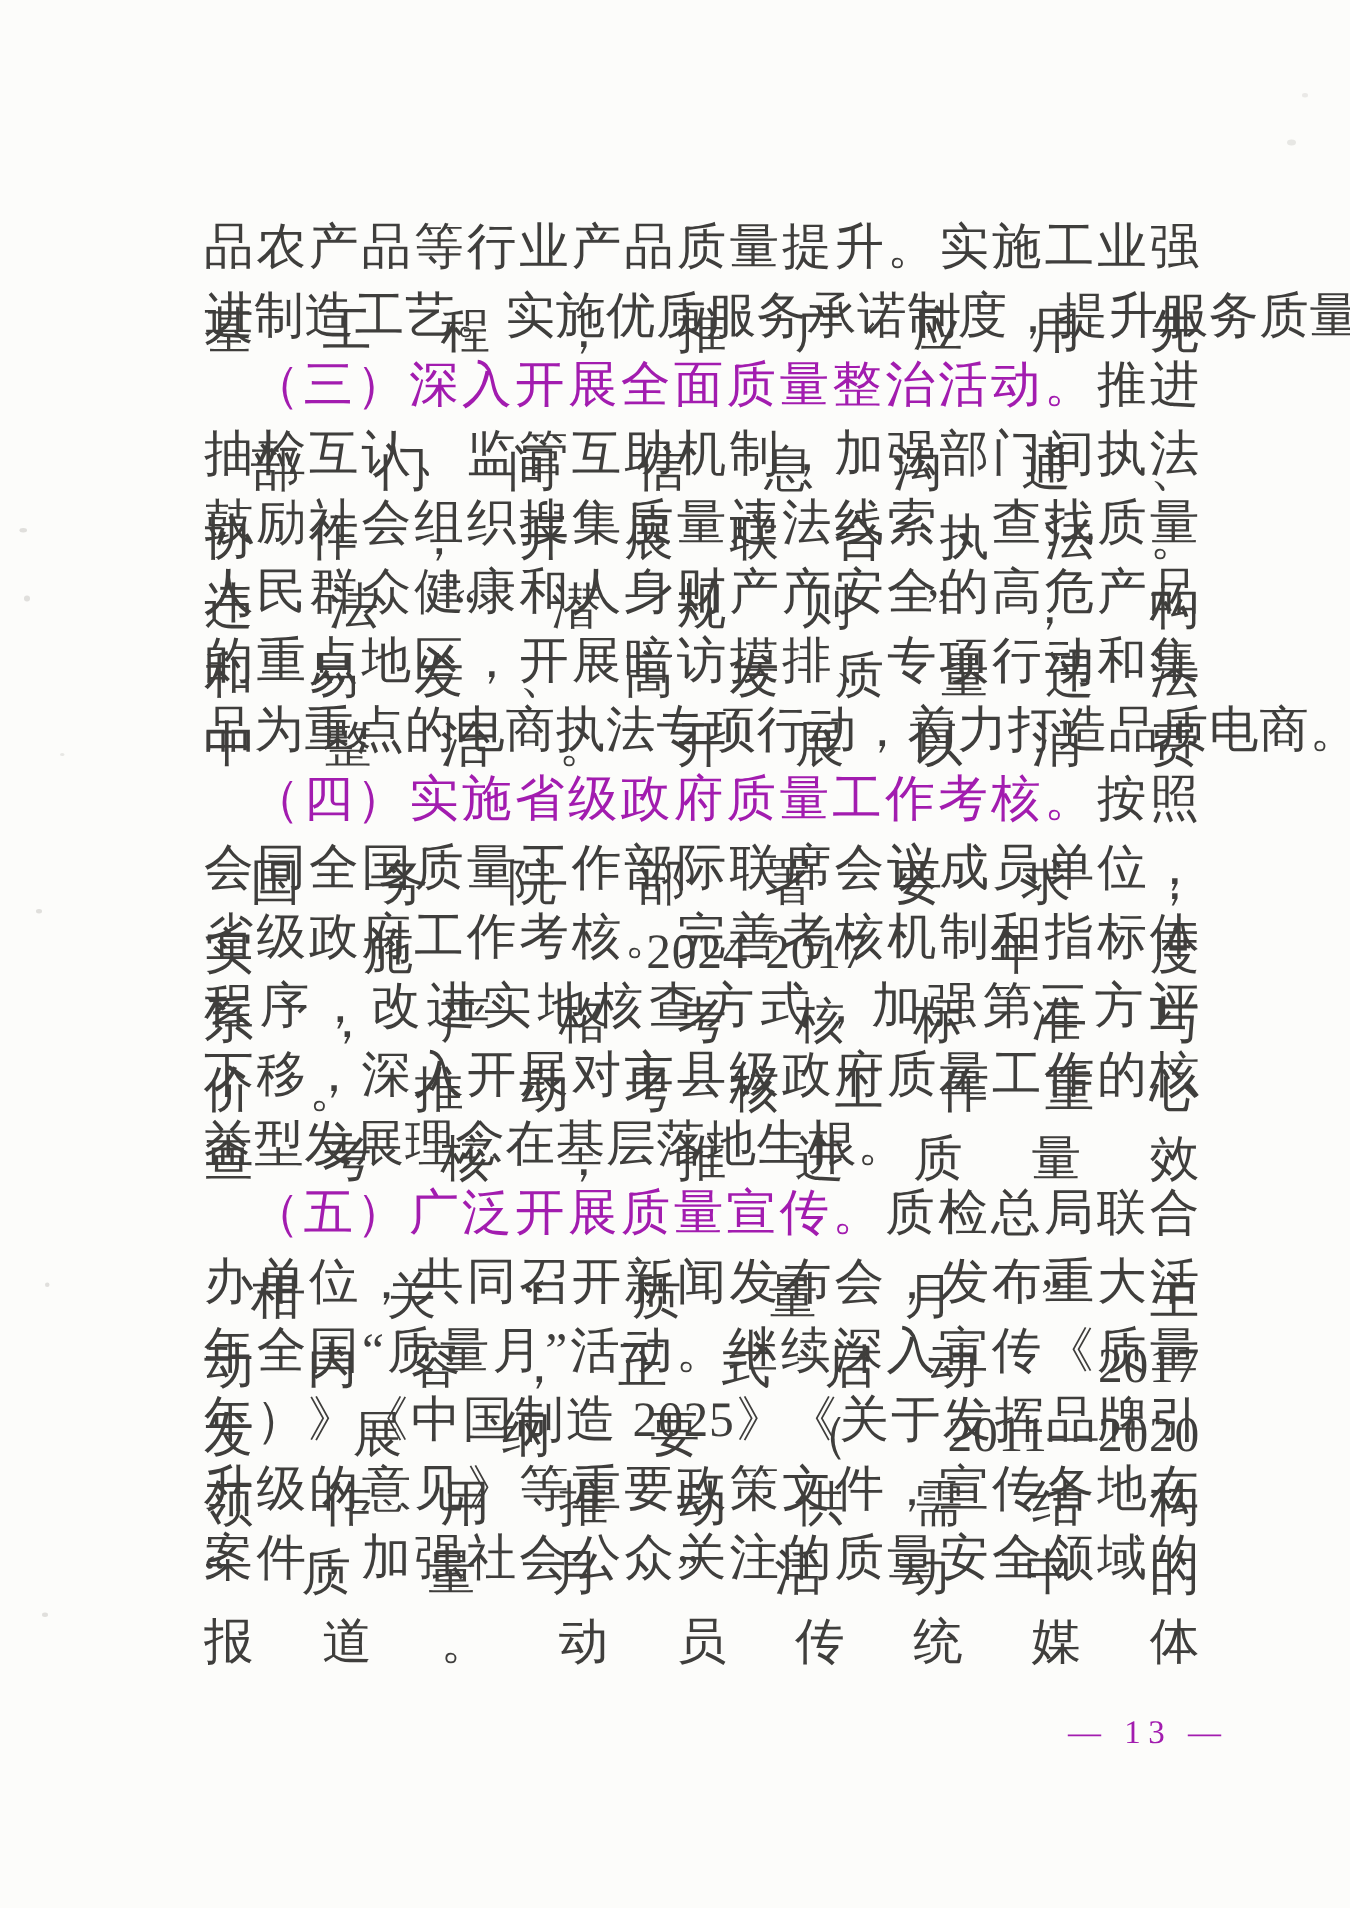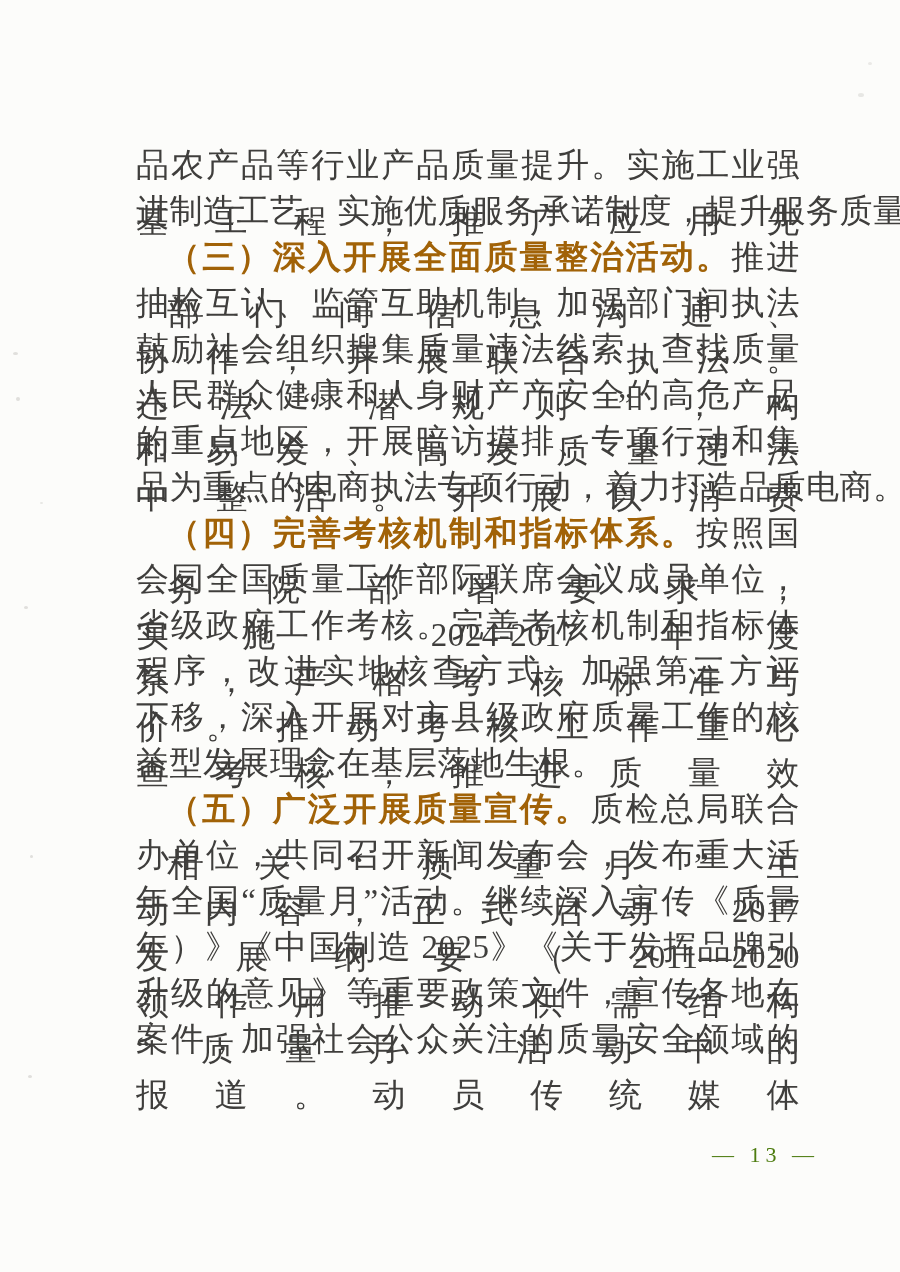--- a/index.html
+++ b/index.html
@@ -33,31 +33,31 @@
   }
   .line.fill {
     white-space: normal;
     text-align: justify;
     text-align-last: justify;
   }
   .line.indent {
     padding-left: 31px;
   }
   .line b {
-    font-weight: 700;
-    color: #a16207;
+    font-weight: 400;
+    color: #a21caf;
   }
   .page-number {
     position: absolute;
     left: 712px;
     top: 1140px;
     font-size: 22px;
     line-height: 30px;
     letter-spacing: 5px;
-    color: #4d7c0f;
+    color: #a21caf;
     white-space: nowrap;
   }
   .speck {
     position: absolute;
     background: #c9c7c3;
     border-radius: 50%;
     opacity: 0.55;
   }
   .speck.s1 { left: 13px;  top: 352px;  width: 5px; height: 3px; }
   .speck.s2 { left: 16px;  top: 397px;  width: 4px; height: 4px; }
@@ -84,21 +84,21 @@
 
   <div class="doc-body">
       <div class="line fill"><span>品农产品等行业产品质量提升。实施工业强基工程，推广应用先</span></div>
       <div class="line"><span>进制造工艺。实施优质服务承诺制度，提升服务质量水平。</span></div>
       <div class="line indent fill"><b>（三）深入开展全面质量整治活动。</b><span>推进部门间信息沟通、</span></div>
       <div class="line fill"><span>抽检互认、监管互助机制，加强部门间执法协作，开展联合执法。</span></div>
       <div class="line fill"><span>鼓励社会组织搜集质量违法线索，查找质量违法“潜规则”，构</span></div>
       <div class="line fill"><span>人民群众健康和人身财产产安全的高危产品和易发、高发质量违法</span></div>
       <div class="line fill"><span>的重点地区，开展暗访摸排、专项行动和集中整治。开展以消费</span></div>
       <div class="line"><span>品为重点的电商执法专项行动，着力打造品质电商。</span></div>
-      <div class="line indent fill"><b>（四）完善考核机制和指标体系。</b><span>按照国务院部署要求，</span></div>
+      <div class="line indent fill"><b>（四）实施省级政府质量工作考核。</b><span>按照国务院部署要求，</span></div>
       <div class="line fill"><span>会同全国质量工作部际联席会议成员单位，实施 2024-2017 年度</span></div>
       <div class="line fill"><span>省级政府工作考核。完善考核机制和指标体系，严格考核标准与</span></div>
       <div class="line fill"><span>程序，改进实地核查方式，加强第三方评价。推动考核工作重心</span></div>
       <div class="line fill"><span>下移，深入开展对市县级政府质量工作的核查考核，推进质量效</span></div>
       <div class="line"><span>益型发展理念在基层落地生根。</span></div>
       <div class="line indent fill"><b>（五）广泛开展质量宣传。</b><span>质检总局联合相关“质量月”主</span></div>
       <div class="line fill"><span>办单位，共同召开新闻发布会，发布重大活动内容，正式启动 2017</span></div>
       <div class="line fill"><span>年全国“质量月”活动。继续深入宣传《质量发展纲要（2011—2020</span></div>
       <div class="line fill"><span>年）》《中国制造 2025》《关于发挥品牌引领作用推动供需结构</span></div>
       <div class="line fill"><span>升级的意见》等重要政策文件，宣传各地在“质量月”活动中的</span></div>

